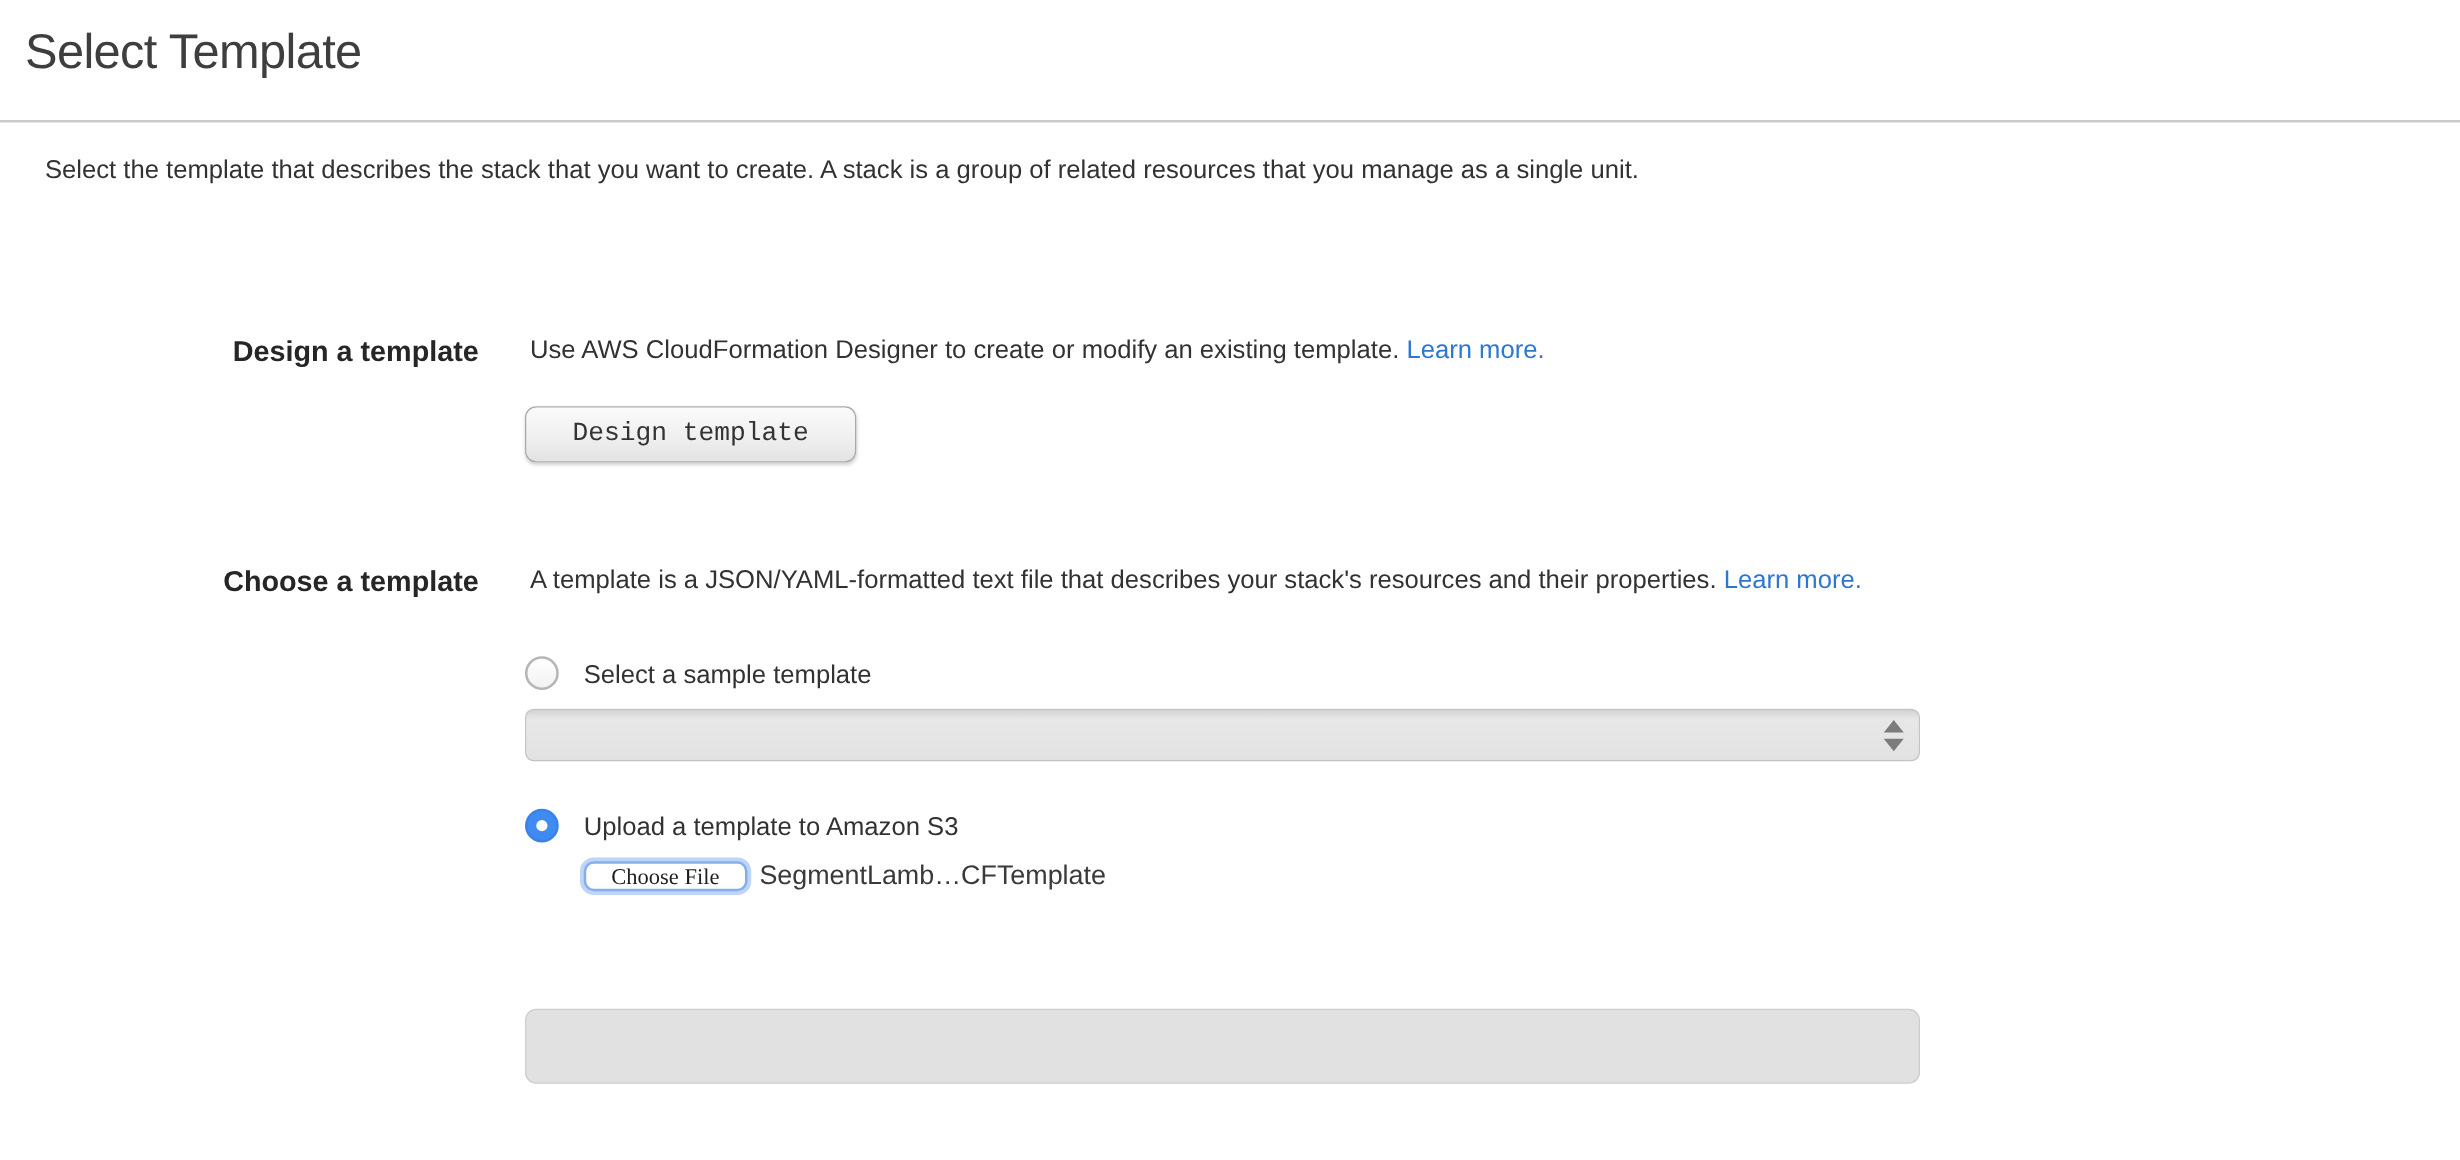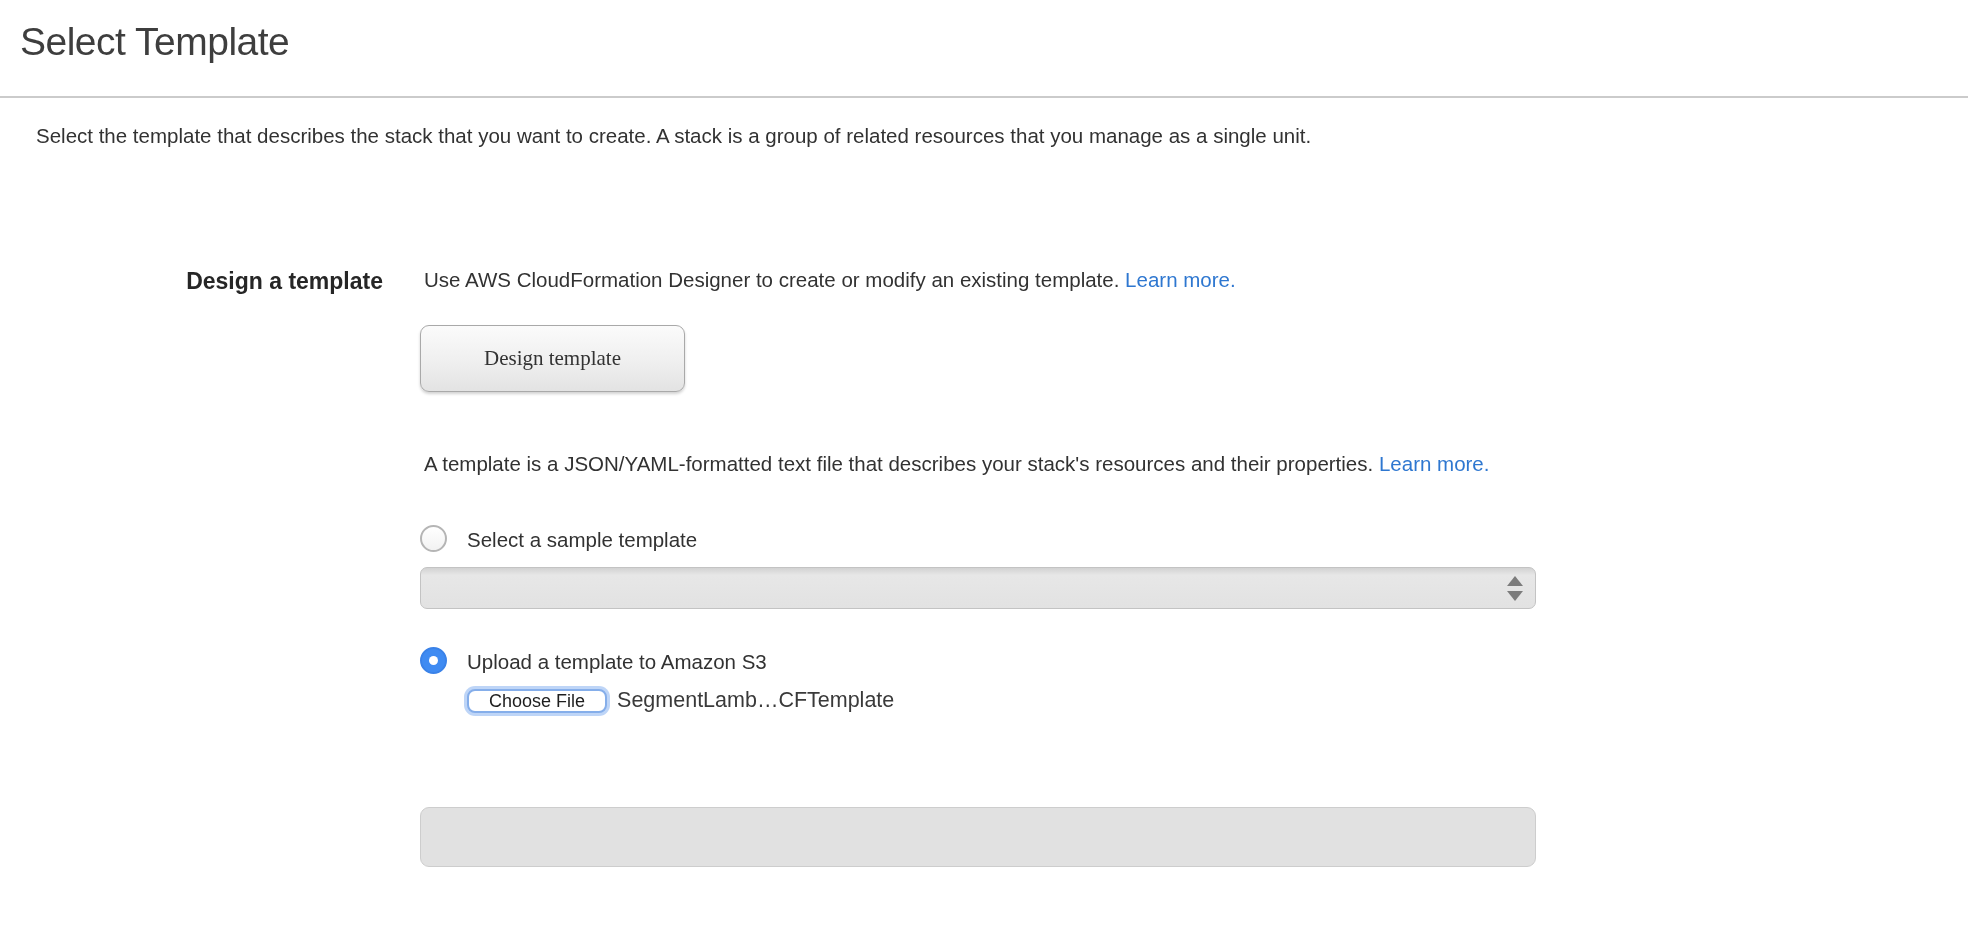--- a/index.html
+++ b/index.html
@@ -21,25 +21,25 @@
   }
   .row-label {
     position:absolute; left:0; width:383px; text-align:right;
     font-size:23px; font-weight:700; color:#262626;
   }
   .row-text {
     position:absolute; left:424px; font-size:20.5px; color:#323232; white-space:nowrap;
   }
   a.learn-more { color:#2e77d0; text-decoration:none; cursor:pointer; }
   .design-btn {
-    position:absolute; left:420px; top:325px; width:265px; height:67px;
+    position:absolute; left:420px; top:325px; width:265px; height:45px;
     background:linear-gradient(180deg,#fbfbfb 0%,#efefef 55%,#e3e3e3 100%);
     border:1px solid #a9a9a9; border-radius:9px;
     box-shadow:0 2px 3px rgba(0,0,0,0.18);
-    font-family:Liberation Serif, serif; font-size:21px; color:#333; cursor:pointer;
+    font-family:Liberation Mono, monospace; font-size:21px; color:#333; cursor:pointer;
   }
   .radio-row { position:absolute; left:420px; display:flex; align-items:flex-end; gap:20px; }
   .radio {
     width:27px; height:27px; border-radius:50%;
     background:linear-gradient(180deg,#ffffff 0%,#f2f2f2 100%);
     border:2px solid #b5b5b5; flex:0 0 auto;
   }
   .radio.checked {
     background:#3f8bf2; border:2px solid #3a82e8;
     display:flex; align-items:center; justify-content:center;
@@ -55,21 +55,21 @@
     font-size:20px; color:#323232;
   }
   .stepper { display:flex; flex-direction:column; align-items:center; gap:5px; }
   .tri-up { width:0; height:0; border-left:8px solid transparent; border-right:8px solid transparent; border-bottom:10px solid #7c7c7c; }
   .tri-down { width:0; height:0; border-left:8px solid transparent; border-right:8px solid transparent; border-top:10px solid #7c7c7c; }
   .file-row { position:absolute; left:467px; top:688px; display:flex; align-items:center; gap:10px; }
   .choose-file-btn {
     height:24px; padding:0 20px;
     background:#ffffff; border:2px solid #85aeea; border-radius:8px;
     box-shadow:0 0 0 3px rgba(136,178,240,0.55);
-    font-family:Liberation Sans, sans-serif; font-size:18px; color:#1d1d1d; cursor:pointer;
+    font-family:Liberation Serif, serif; font-size:18px; color:#1d1d1d; cursor:pointer;
   }
   .file-name { font-size:21.5px; color:#3a3a3a; white-space:nowrap; }
   .url-input {
     position:absolute; left:420px; top:807px; width:1116px; height:60px;
     background:#e1e1e1; border:1px solid #cdcdcd; border-radius:9px;
     font-family:inherit; font-size:20px; color:#323232; padding:0 14px;
   }
 </style>
 </head>
 <body>
@@ -77,20 +77,21 @@
 <div class="page">
 
   <h1 class="page-title">Select Template</h1>
   <div class="divider"></div>
   <p class="page-desc">Select the template that describes the stack that you want to create. A stack is a group of related resources that you manage as a single unit.</p>
 
   <div class="row-label" style="top:268px;">Design a template</div>
   <div class="row-text" style="top:268px;"><span>Use AWS CloudFormation Designer to create or modify an existing template. </span><a class="learn-more">Learn more.</a></div>
   <button class="design-btn">Design template</button>
 
+  <div class="row-label" style="top:452px;">Choose a template</div>
   <div class="row-text" style="top:452px;"><span>A template is a JSON/YAML-formatted text file that describes your stack's resources and their properties. </span><a class="learn-more">Learn more.</a></div>
 
   <div class="radio-row" style="top:525px;">
     <span class="radio"></span>
     <span class="radio-label">Select a sample template</span>
   </div>
   <div class="sample-select">
     <span></span>
     <span class="stepper">
       <span class="tri-up"></span>

